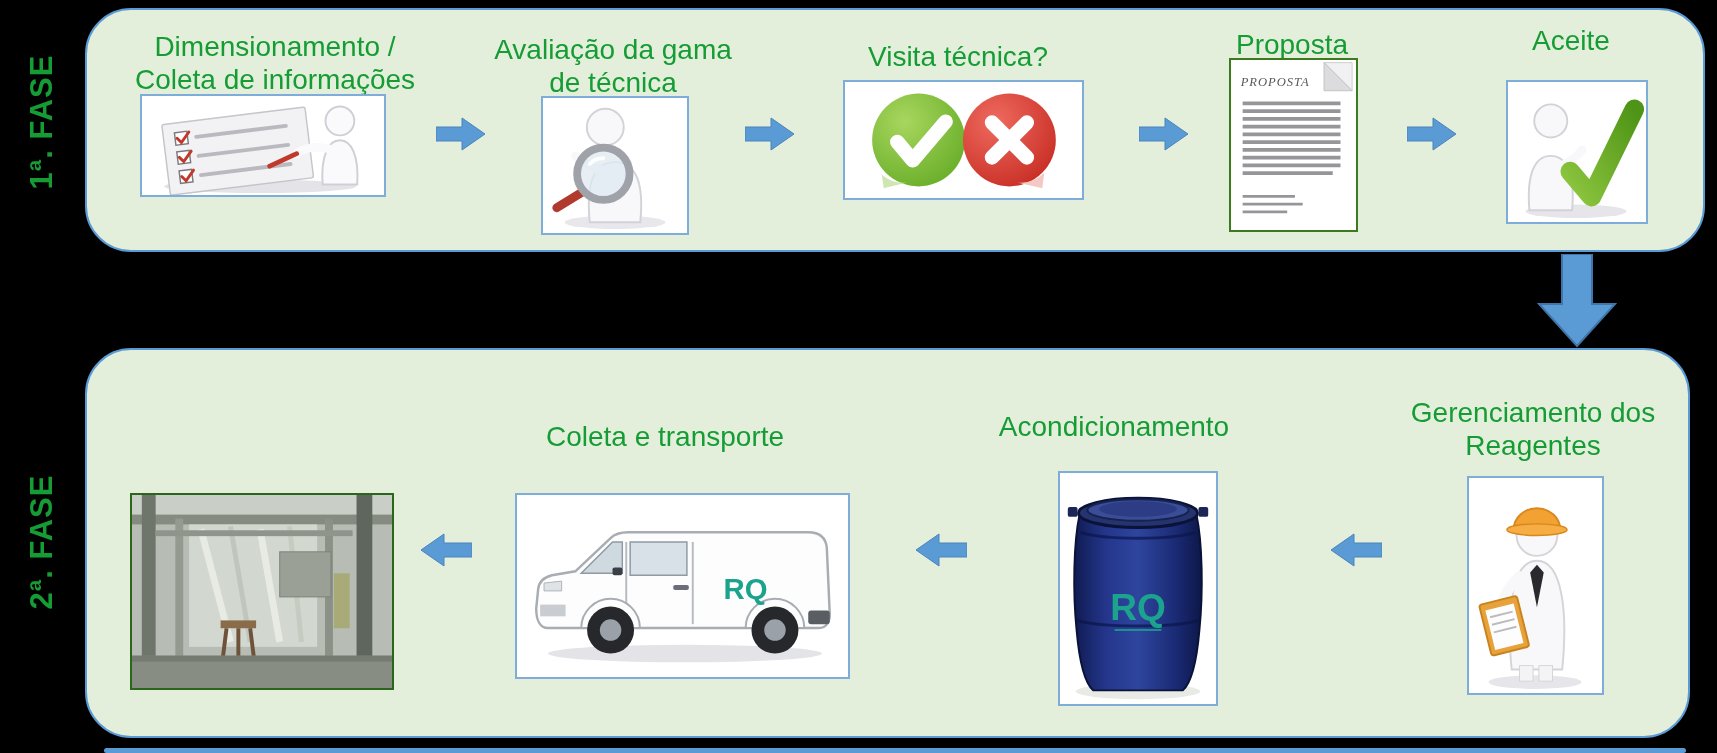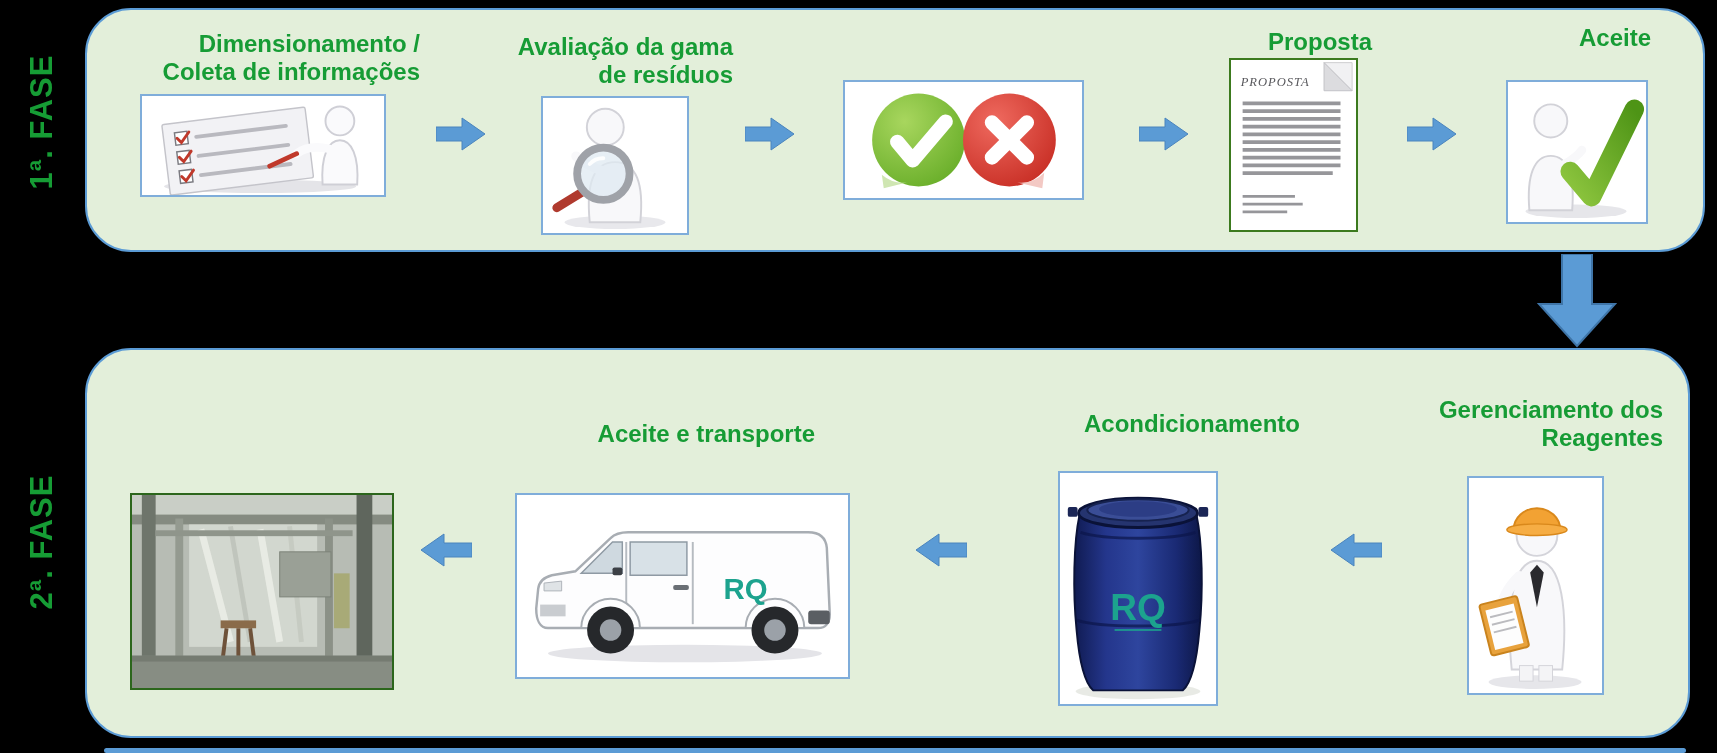--- a/index.html
+++ b/index.html
@@ -3,21 +3,21 @@
 <meta charset="utf-8">
 <style>
   html,body{margin:0;padding:0;background:#000;}
   .stage{position:relative;width:1717px;height:753px;background:var(--background,#000);overflow:hidden;font-family:"Liberation Sans",sans-serif;}
   .phase{position:absolute;background:var(--phase-fill,#e3efda);border:2px solid var(--phase-border,#5b9bd5);border-radius:46px;box-sizing:border-box;}
   .phase1{left:85px;top:8px;width:1620px;height:244px;}
   .phase2{left:85px;top:348px;width:1605px;height:390px;}
   .phase-label{position:absolute;width:220px;height:60px;line-height:60px;text-align:center;transform:rotate(-90deg);font-weight:bold;font-size:31px;color:var(--heading-green,#169c35);letter-spacing:1px;white-space:nowrap;}
   .label1{left:-68px;top:92px;}
   .label2{left:-68px;top:512px;}
-  .step-title{position:absolute;text-align:right;font-weight:bold;font-size:24px;line-height:1.18;color:var(--heading-green,#169c35);}
+  .step-title{position:absolute;text-align:center;font-weight:normal;font-size:28px;line-height:1.18;color:var(--heading-green,#169c35);}
   .imgbox{position:absolute;background:#fff;border:2px solid #7fadda;box-sizing:border-box;overflow:hidden;}
   .imgbox svg{display:block;width:100%;height:100%;}
   .arrow{position:absolute;}
   .arrow svg{display:block;}
   
   .t1{left:130px;top:30px;width:290px;}
   .i1{left:140px;top:94px;width:246px;height:103px;}
   .a1{left:436px;top:116px;}
   .t2{left:493px;top:33px;width:240px;}
   .i2{left:541px;top:96px;width:148px;height:139px;}
@@ -31,21 +31,21 @@
   .t5{left:1491px;top:24px;width:160px;}
   .i5{left:1506px;top:80px;width:142px;height:144px;}
   .adown{left:1537px;top:254px;}
   
   .t6{left:170px;top:408px;width:200px;}
   .i6{left:130px;top:493px;width:264px;height:197px;border-color:#2c661c;}
   .a5{left:417px;top:532px;}
   .t7{left:515px;top:420px;width:300px;}
   .i7{left:515px;top:493px;width:335px;height:186px;}
   .a6{left:912px;top:532px;}
-  .t8{left:1040px;top:410px;width:260px;}
+  .t8{left:984px;top:410px;width:260px;}
   .i8{left:1058px;top:471px;width:160px;height:235px;}
   .a7{left:1327px;top:532px;}
   .t9{left:1403px;top:396px;width:260px;}
   .i9{left:1467px;top:476px;width:137px;height:219px;}
   .bottom-line{position:absolute;left:104px;top:748px;width:1582px;height:5px;background:var(--phase-border,#5b9bd5);border-radius:3px;}
 </style>
 </head>
 <body>
 
 <div class="stage">
@@ -79,39 +79,40 @@
       <line x1="158" y1="60" x2="130" y2="73" stroke="#c0392b" stroke-width="5" stroke-linecap="round"></line>
     </svg>
   </div>
 
   <div class="arrow a1">
     <svg width="50" height="36" viewBox="0 0 50 36">
         <polygon points="0,11 26,11 26,2 49,18 26,34 26,25 0,25" style="fill:var(--arrow-blue,#5b9bd5)" stroke="#4a84bd"></polygon>
       </svg>
   </div>
 
-  <div class="step-title t2">Avaliação da gama de resíduos</div>
+  <div class="step-title t2">Avaliação da gama de técnica</div>
   <div class="imgbox i2">
     <svg viewBox="0 0 148 139">
       <ellipse cx="74" cy="128" rx="52" ry="7" fill="#e8e8ec"></ellipse>
       <path d="M48 128 c-4 -40 4 -62 26 -62 c22 0 30 22 26 62 z" fill="#f8f8fa" stroke="#d2d2d8" stroke-width="2"></path>
       <circle cx="64" cy="30" r="19" fill="#f8f8fa" stroke="#d2d2d8" stroke-width="2"></circle>
       <path d="M60 75 C 48 70, 40 66, 34 60" stroke="#f8f8fa" stroke-width="10" stroke-linecap="round" fill="none"></path>
       <line x1="40" y1="97" x2="14" y2="113" stroke="#b03a2e" stroke-width="9" stroke-linecap="round"></line>
       <circle cx="62" cy="78" r="27" fill="#dfe9f2" fill-opacity="0.75" stroke="#9fa2a8" stroke-width="8"></circle>
       <path d="M48 68 a18 18 0 0 1 14 -6" stroke="#ffffff" stroke-width="4" fill="none" stroke-linecap="round" opacity="0.9"></path>
     </svg>
   </div>
 
   <div class="arrow a2">
     <svg width="50" height="36" viewBox="0 0 50 36">
         <polygon points="0,11 26,11 26,2 49,18 26,34 26,25 0,25" style="fill:var(--arrow-blue,#5b9bd5)" stroke="#4a84bd"></polygon>
       </svg>
   </div>
 
+  <div class="step-title t3">Visita técnica?</div>
   <div class="imgbox i3">
     <svg viewBox="0 0 241 120">
       <defs>
         <radialGradient id="gg" cx="0.35" cy="0.3" r="0.9">
           <stop offset="0" stop-color="#a8d65e"></stop>
             <stop offset="1" stop-color="#5fa821"></stop>
         </radialGradient>
         <radialGradient id="rg" cx="0.35" cy="0.3" r="0.9">
           <stop offset="0" stop-color="#ef6a5f"></stop>
             <stop offset="1" stop-color="#c2251c"></stop>
@@ -222,21 +223,21 @@
       <rect y="164" width="264" height="6" fill="#757b71"></rect>
     </svg>
   </div>
 
   <div class="arrow a5">
     <svg width="55" height="36" viewBox="0 0 55 36">
         <polygon points="55,11 27,11 27,2 4,18 27,34 27,25 55,25" style="fill:var(--arrow-blue,#5b9bd5)" stroke="#4a84bd"></polygon>
       </svg>
   </div>
 
-  <div class="step-title t7">Aceite e transporte</div>
+  <div class="step-title t7">Coleta e transporte</div>
   <div class="imgbox i7">
     <svg viewBox="0 0 335 186">
       <ellipse cx="170" cy="162" rx="140" ry="9" fill="#e4e4e8"></ellipse>
       <path d="M30 136 C 22 136, 18 128, 18 116 L 20 96 C 21 88, 26 84, 34 82 L 58 78 L 94 44 C 98 40, 104 38, 112 38 L 296 38 C 308 38, 314 44, 315 54 L 318 122 C 318 130, 314 136, 306 136 Z" fill="#fdfdfe" stroke="#a8adb3" stroke-width="2.5"></path>
       <path d="M64 80 L 96 48 L 106 48 L 106 80 Z" fill="#cfd9e0" stroke="#8f9aa4" stroke-width="1.5"></path>
       <path d="M114 48 L 172 48 L 172 82 L 114 82 Z" fill="#d8e1e7" stroke="#8f9aa4" stroke-width="1.5"></path>
       <line x1="110" y1="48" x2="110" y2="132" stroke="#b6bbc1" stroke-width="2"></line>
       <line x1="178" y1="48" x2="178" y2="132" stroke="#b6bbc1" stroke-width="2"></line>
       <rect x="158" y="92" width="16" height="5" rx="2" fill="#6a6f75"></rect>
       <rect x="96" y="74" width="10" height="8" rx="2" fill="#3c4046"></rect>

